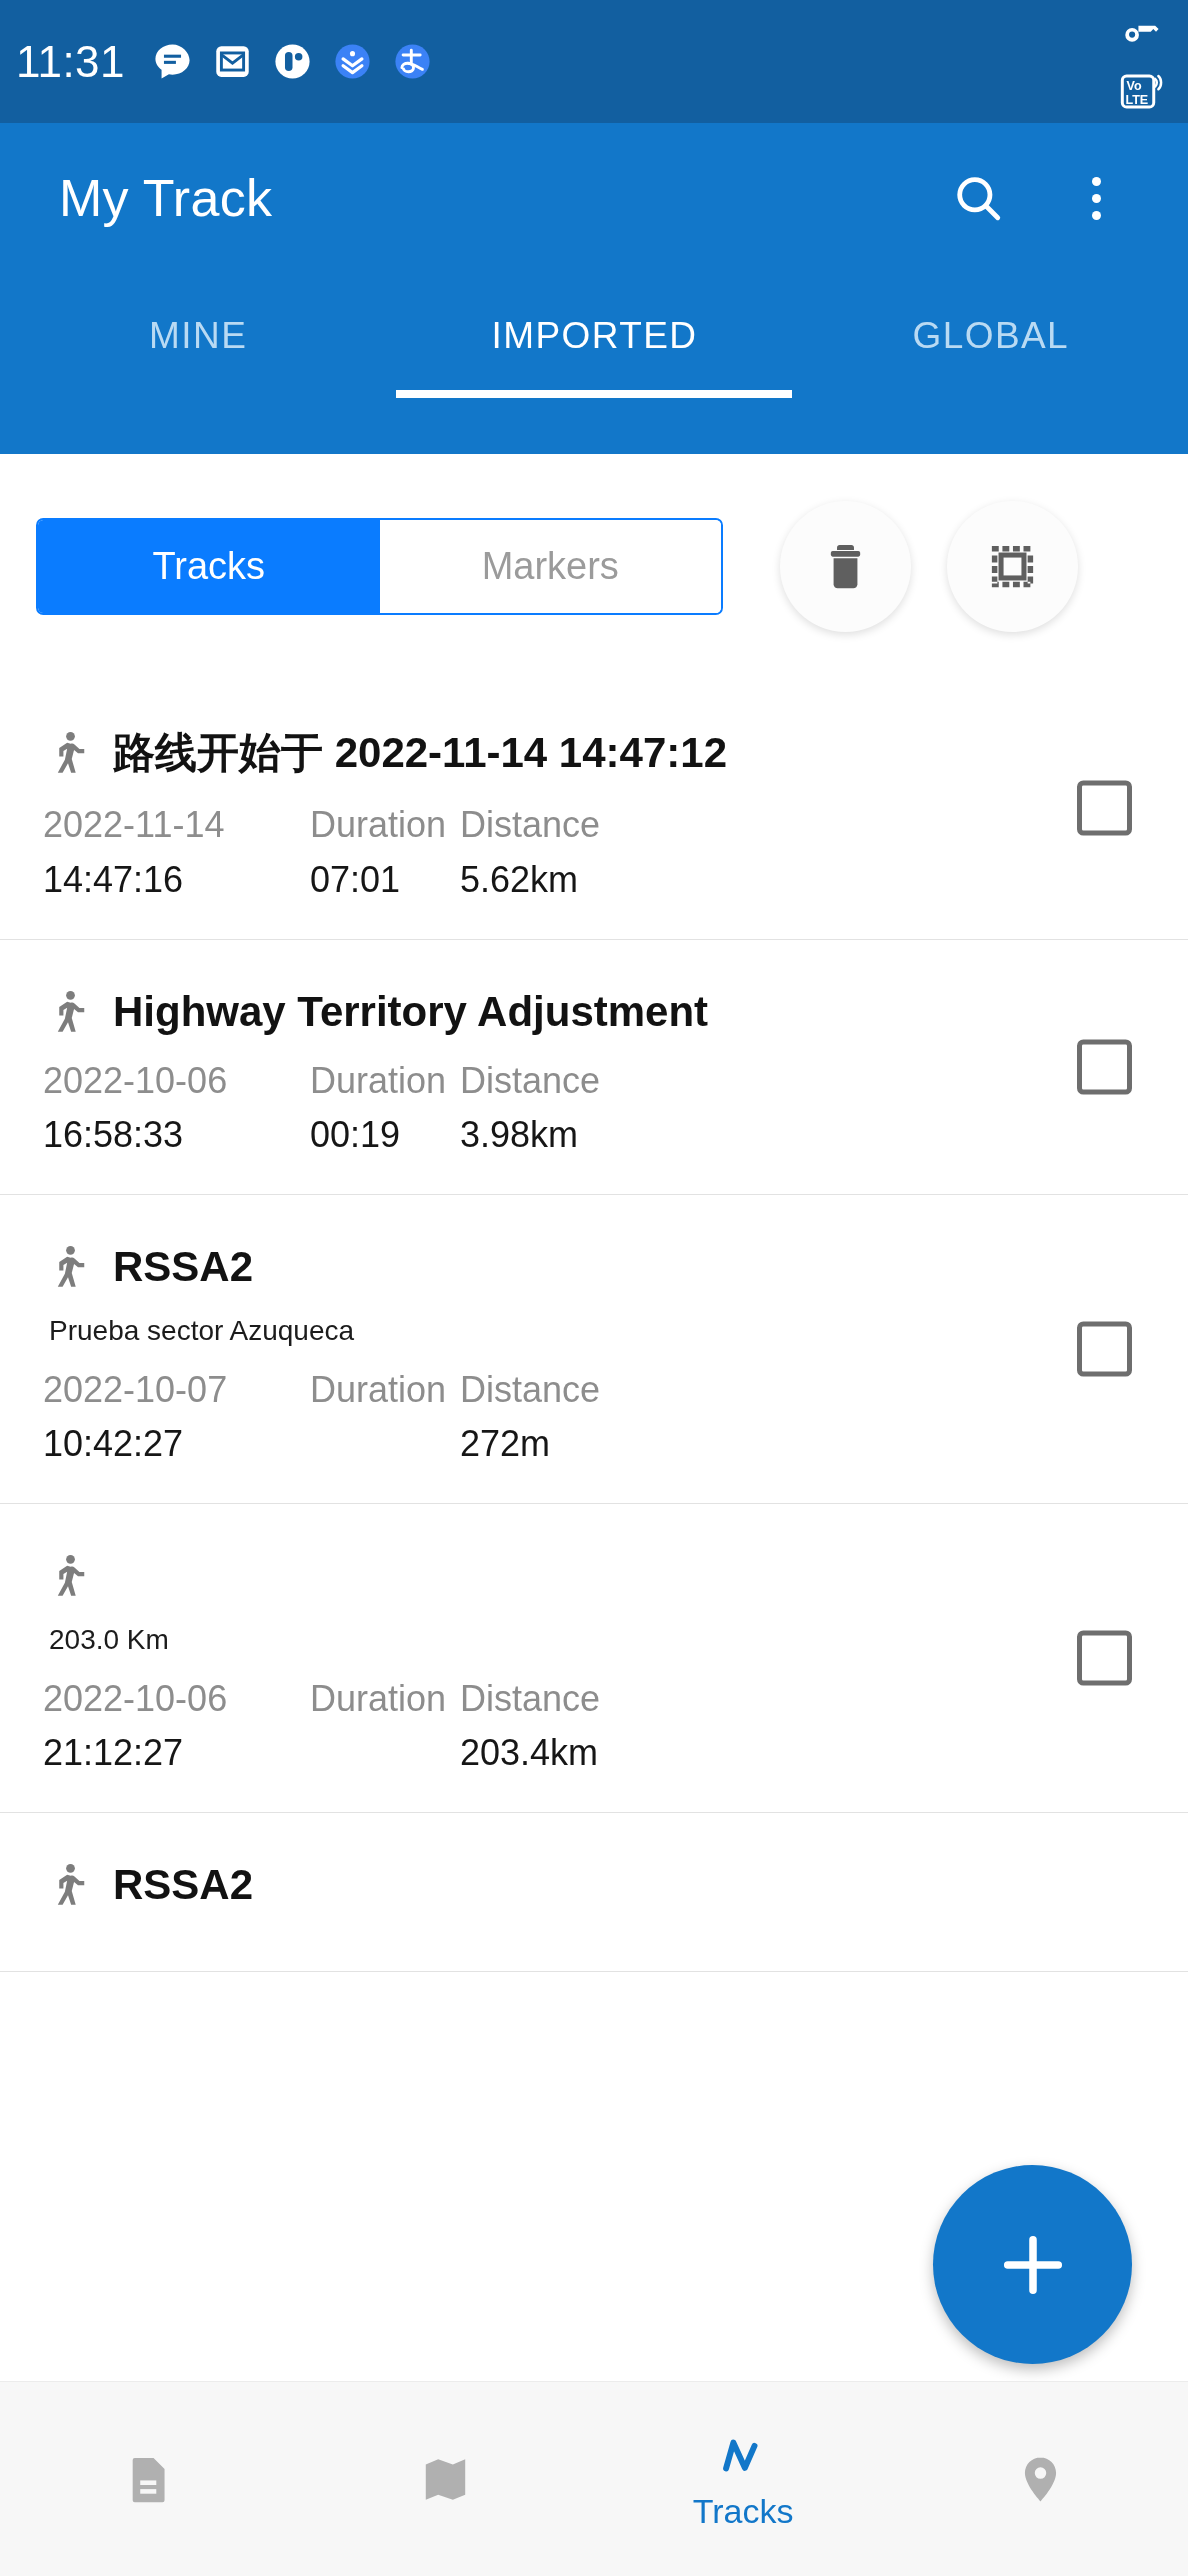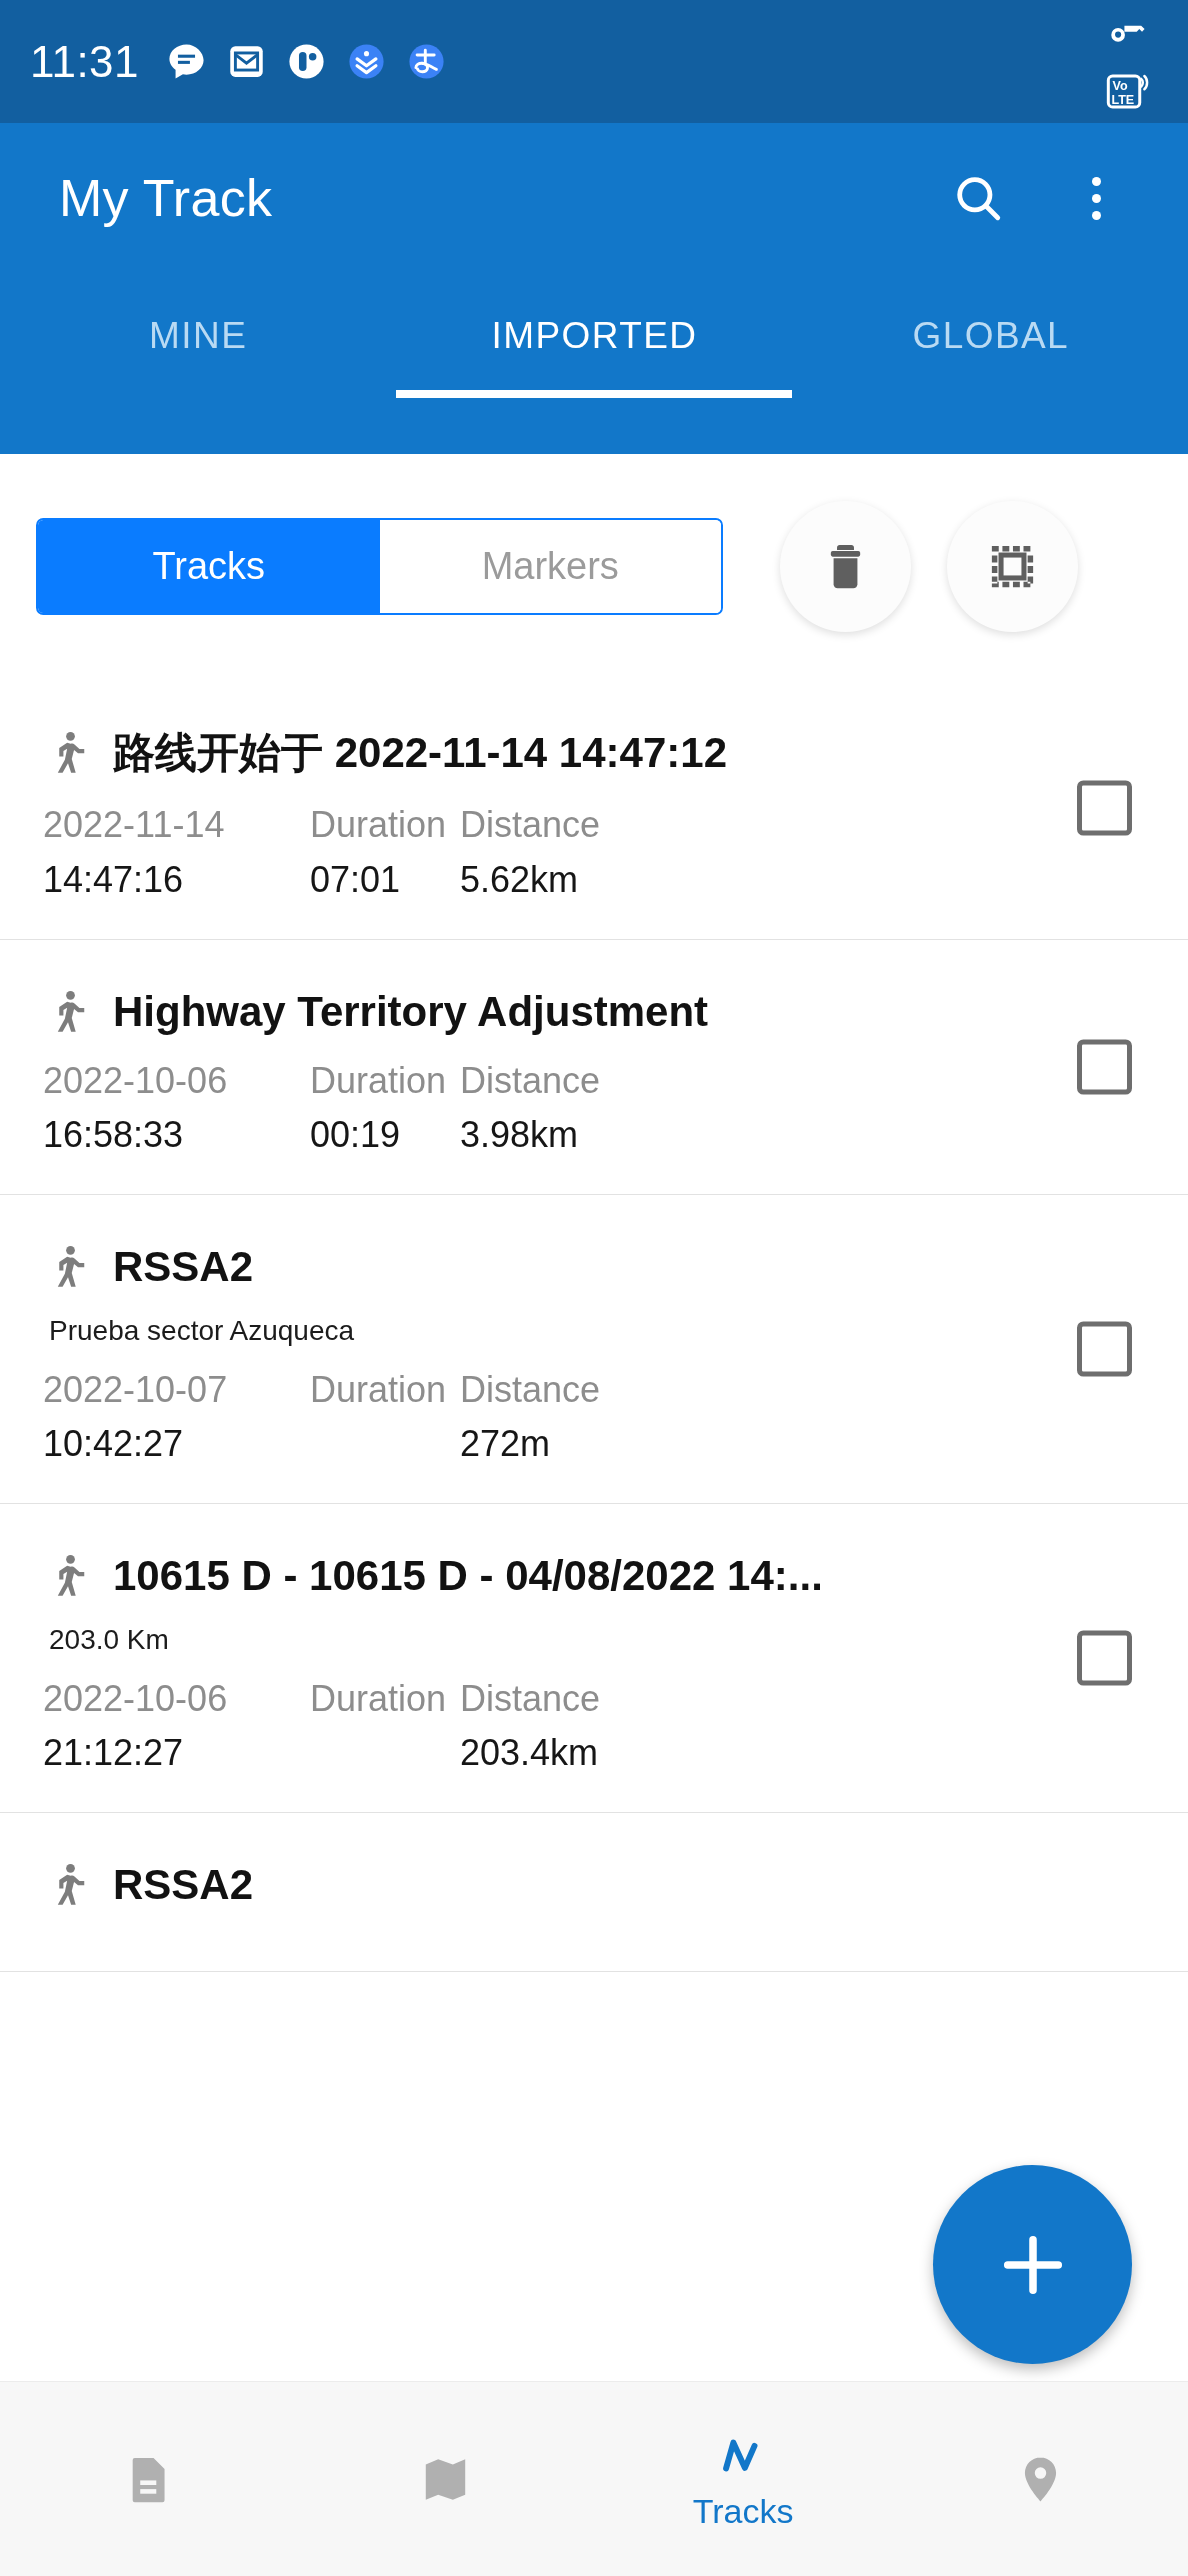--- a/index.html
+++ b/index.html
@@ -19,21 +19,21 @@
   }
 
   
   .status-bar {
     position: absolute;
     top: 0; left: 0;
     width: 1189px; height: 123px;
     background: #125fa0;
     display: flex;
     align-items: center;
-    padding: 0 30px;
+    padding: 0 16px;
   }
   .status-time {
     color: #ffffff;
     font-size: 44px;
     font-weight: 400;
     letter-spacing: 0.4px;
     margin-right: 27px;
     white-space: nowrap;
   }
   .status-left-icons { display: flex; align-items: center; gap: 19px; }
@@ -416,21 +416,20 @@
       </div>
       <div class="row-checkbox"></div>
     </div>
 
     <div class="track-row">
       <div class="track-head">
         <svg width="50" height="50" viewBox="0 0 24 24" fill="#7d7d7d">
             <circle cx="13.2" cy="4" r="2.1"></circle>
             <path d="M11.6 7.1L7.8 9.6v4.1h2V11l1.8-1-1.1 5.2-3.4 6.3h2.3l2.6-4.6 1.5 4.6h2.2l-1.9-6.6 1.1-4.4 1.9 1.6h3v-2h-2.3l-2.4-2.2c-.5-.5-1.2-.6-1.8-.3z"></path>
           </svg>
-        <div class="track-title">10615 D - 10615 D - 04/08/2022 14:...</div>
       </div>
       <div class="track-desc">203.0 Km</div>
       <div class="meta-grid">
         <div class="meta-label">2022-10-06</div>
         <div class="meta-label">Duration</div>
         <div class="meta-label">Distance</div>
         <div class="meta-value">21:12:27</div>
         <div class="meta-value"></div>
         <div class="meta-value">203.4km</div>
       </div>

